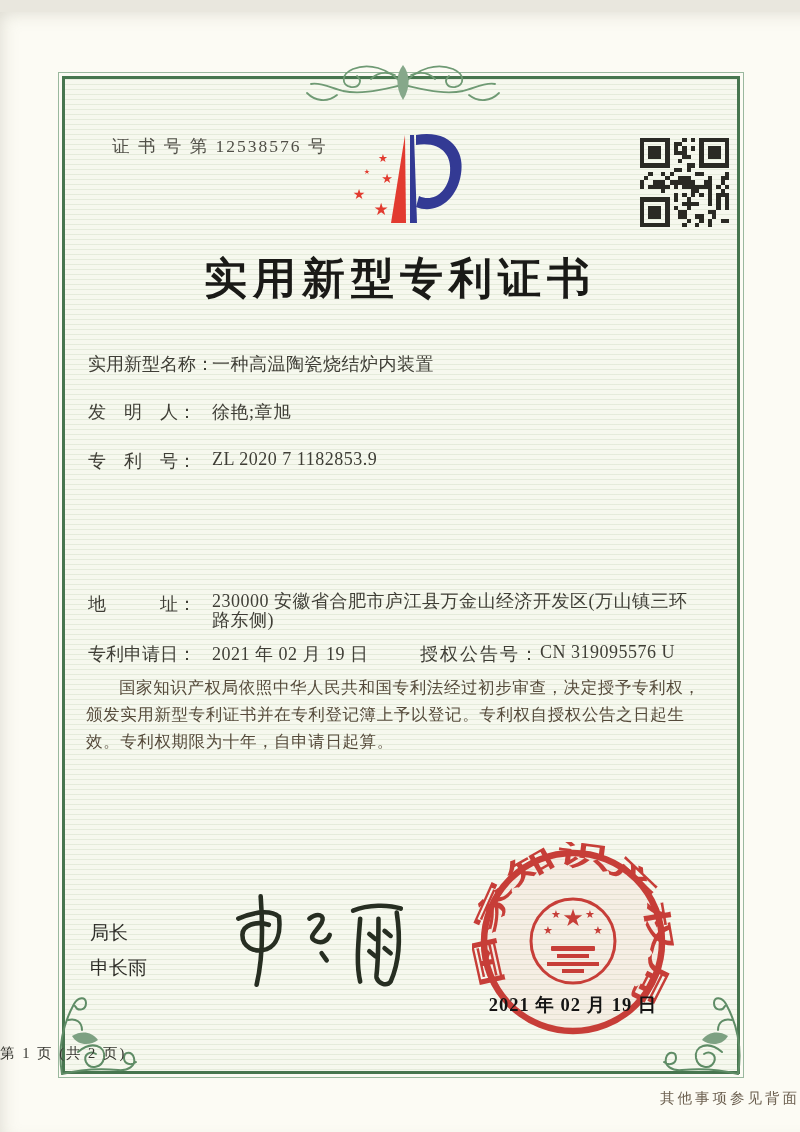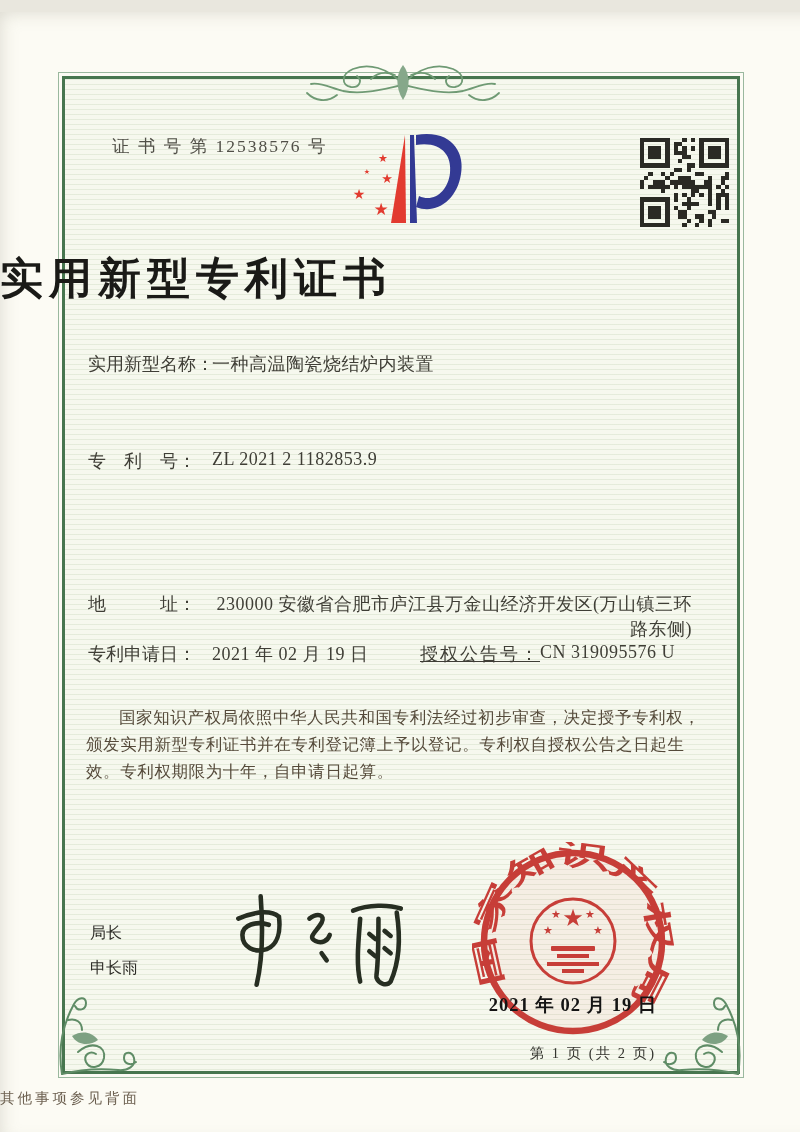--- a/index.html
+++ b/index.html
@@ -17,49 +17,49 @@
       repeating-linear-gradient(180deg, rgba(159,186,142,.20) 0 1px, rgba(0,0,0,0) 1px 5px),
       #f6f8ee;
   }
   .cert-no{
     position:absolute; left:112px; top:122px; font-size:17.5px; letter-spacing:2px;
     color:#504f47; white-space:pre;
   }
   .logo{position:absolute; left:336px; top:110px; width:132px; height:124px;}
   .qr{position:absolute; left:638px; top:126px; width:93px; height:89px;}
   .title{
-    position:absolute; left:0; top:238px; width:800px; text-align:left;
+    position:absolute; left:0; top:238px; width:800px; text-align:center;
     font-size:43px; font-weight:700; letter-spacing:6px; color:#19191六;
     color:#1a1a17;
   }
   .row{position:absolute; left:88px; width:630px; font-size:18px; color:#3f3e36;}
   .row .lbl{display:inline-block; width:124px; white-space:pre; vertical-align:top;}
   .row .val{display:inline-block; vertical-align:top; letter-spacing:.5px;}
-  .row .val.wrap{width:480px; line-height:25px;text-align:right;}
+  .row .val.wrap{width:480px; line-height:19px;}
   .grant2{position:absolute; left:332px; top:0; white-space:nowrap;}
-  .grant2 .lbl2{letter-spacing:2px;text-decoration:underline;}
-  .paras{position:absolute; left:86px; top:692px; width:630px;}
+  .grant2 .lbl2{letter-spacing:2px;}
+  .paras{position:absolute; left:86px; top:662px; width:630px;}
   .paras p{
     margin:0; text-indent:2em; font-size:16.5px; line-height:27px;
     color:#554a3a; letter-spacing:.6px;
   }
-  .signer{position:absolute; left:90px; top:903px; font-size:16px; color:#2e2d28; line-height:35px;}
+  .signer{position:absolute; left:90px; top:903px; font-size:19px; color:#2e2d28; line-height:35px;}
   .sig{position:absolute; left:216px; top:876px; width:198px; height:102px;}
   .seal{position:absolute; left:472px; top:830px; width:202px; height:200px; opacity:.93;}
   .seal-date{
     position:absolute; left:472px; top:980px; width:202px; text-align:center;
     font-size:18.5px; font-weight:700; color:#141414; letter-spacing:1px; z-index:5;
     white-space:nowrap;
   }
   .pgfoot{
-    position:absolute; left:0; top:1032px; width:656px; text-align:right;
+    position:absolute; left:0; top:1032px; width:656px; text-align:left;
     font-size:14.5px; letter-spacing:2px; color:#35352f;
   }
   .backnote{
-    position:absolute; left:0; top:1077px; width:800px; text-align:left;
+    position:absolute; left:0; top:1077px; width:800px; text-align:right;
     font-size:14.5px; letter-spacing:3px; color:#6c6050;
   }
   .orn-top{position:absolute; left:293px; top:42px; width:220px; height:58px;}
   .orn-bl{position:absolute; left:48px; top:978px; width:95px; height:95px;}
   .orn-br{position:absolute; left:657px; top:978px; width:95px; height:95px;}
 </style>
 </head>
 <body>
 
 <div class="page">
@@ -238,22 +238,25 @@
       <rect x="10" y="20" width="1" height="1" fill="#2a2a24"></rect>
       <rect x="13" y="20" width="1" height="1" fill="#2a2a24"></rect>
       <rect x="16" y="20" width="1" height="1" fill="#2a2a24"></rect>
     </svg>
 
   <div class="title">实用新型专利证书</div>
 
   <div class="row" style="top:340px">
     <span class="lbl">实用新型名称：</span><span class="val">一种高温陶瓷烧结炉内装置</span>
   </div>
+  <div class="row" style="top:388px">
+    <span class="lbl">发　明　人：</span><span class="val">徐艳;章旭</span>
+  </div>
   <div class="row" style="top:437px">
-    <span class="lbl">专　利　号：</span><span class="val">ZL 2021 2 1182853.9</span>
+    <span class="lbl">专　利　号：</span><span class="val">ZL 2020 7 1182853.9</span>
   </div>
   <div class="row" style="top:580px">
     <span class="lbl">地　　　址：</span><span class="val wrap">230000 安徽省合肥市庐江县万金山经济开发区(万山镇三环路东侧)</span>
   </div>
   <div class="row" style="top:630px">
     <span class="lbl">专利申请日：</span><span class="val">2021 年 02 月 19 日</span>
     <span class="grant2"><span class="lbl2">授权公告号：</span><span class="val">CN 319095576 U</span></span>
   </div>
 
   <div class="paras">

